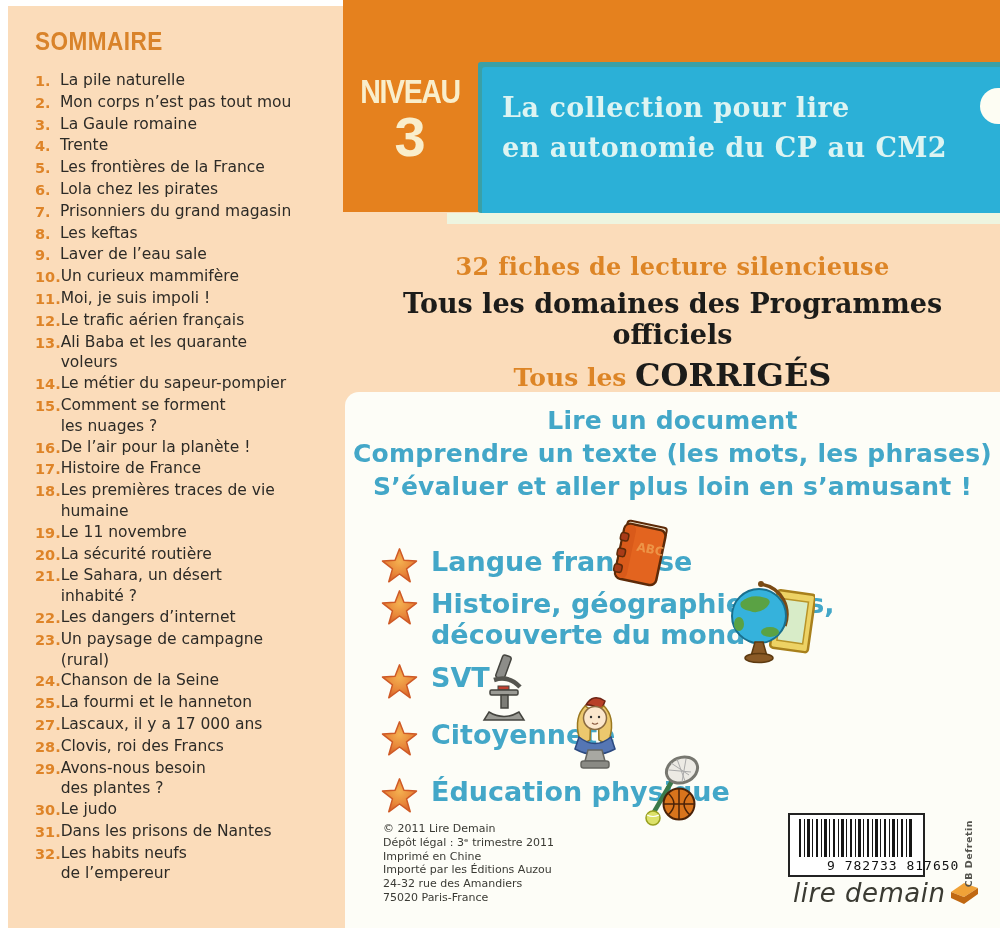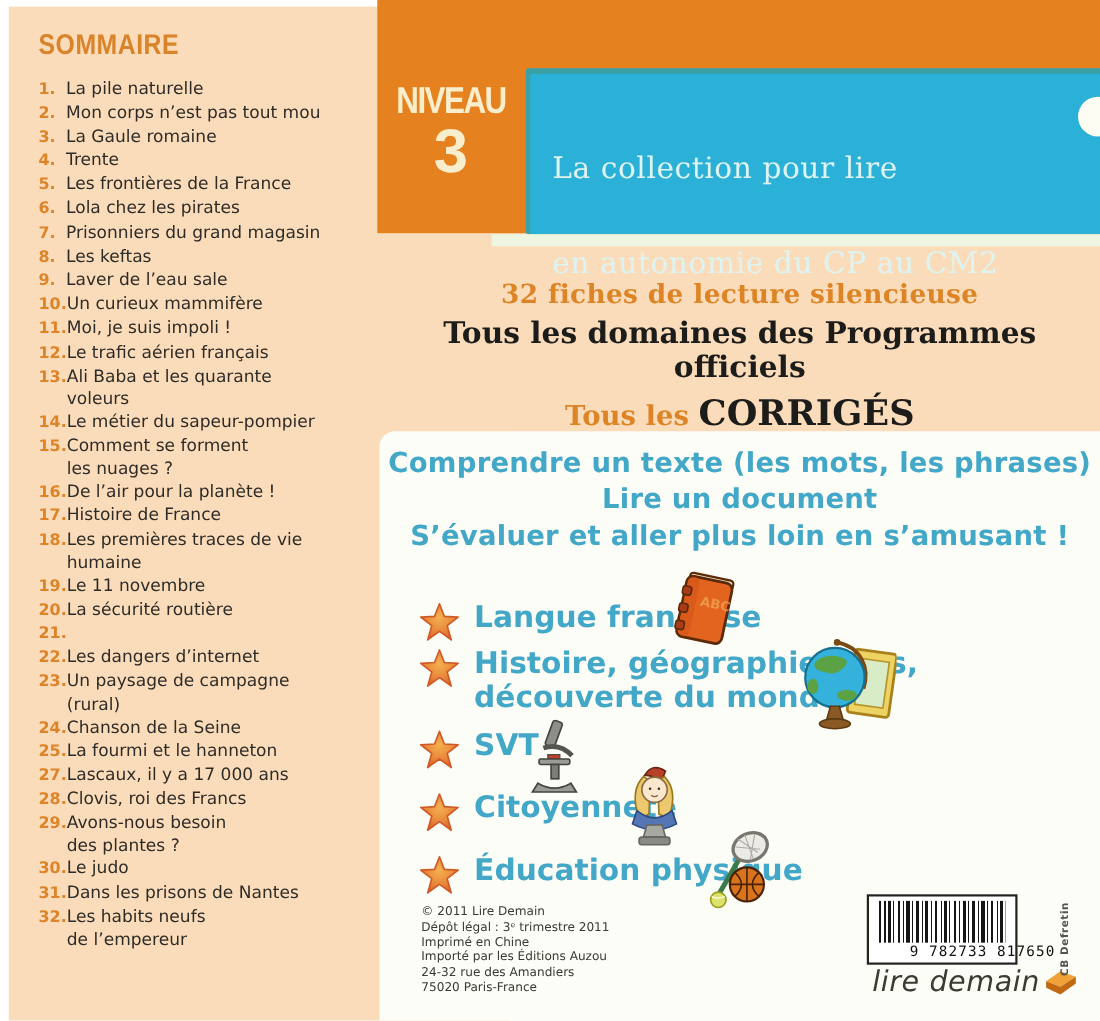--- a/index.html
+++ b/index.html
@@ -20,22 +20,22 @@
 
   
   .banner{position:absolute;left:343px;top:0;width:657px;height:212px;background:#e5811e;}
   .niveau{position:absolute;left:8px;top:74px;width:118px;text-align:center;color:#f9eecb;
           font-family:"Liberation Sans",sans-serif;}
   .niveau .lbl{font-size:31px;font-weight:800;letter-spacing:-1.5px;transform:scale(0.92,1.1);}
   .niveau .numbig{font-size:56px;font-weight:800;line-height:54px;}
   .tagline{position:absolute;left:135px;top:62px;width:522px;height:151px;background:#2bb0d7;
            box-shadow:inset 4px 5px 0 rgba(96,118,40,.28);box-sizing:border-box;
            padding:26px 0 0 24px;border-radius:3px 0 0 3px;}
-  .tagline .tl{font-family:"DejaVu Serif",serif;font-weight:400;font-size:27px;line-height:40px;
-               color:#ddf4f2;letter-spacing:0.5px;margin-top:46px;}
+  .tagline .tl{font-family:"DejaVu Serif",serif;font-weight:700;font-size:27px;line-height:40px;
+               color:#ddf4f2;letter-spacing:0.5px;}
   .deco-circle{position:absolute;right:-16px;top:26px;width:36px;height:36px;border-radius:50%;
                background:#fdfdf3;}
   .pale-strip{position:absolute;left:447px;top:213px;width:553px;height:11px;background:#eef5e0;}
 
   
   .headline{position:absolute;left:345px;top:252px;width:655px;text-align:center;
             font-family:"DejaVu Serif",serif;font-weight:700;}
   .headline .h1{color:#dd8526;font-size:24px;margin-bottom:7px;letter-spacing:0.3px;}
   .headline .h2{color:#1c1c1a;font-size:27px;margin-bottom:6px;}
   .headline .h3{color:#dd8526;font-size:25px;}
@@ -163,20 +163,22 @@
         <li class="s-item">
           <span class="num">19.</span>
           <span class="ttl">Le 11 novembre</span>
         </li>
         <li class="s-item">
           <span class="num">20.</span>
           <span class="ttl">La sécurité routière</span>
         </li>
         <li class="s-item">
           <span class="num">21.</span>
+          <span class="ttl">Le Sahara, un désert
+inhabité ?</span>
         </li>
         <li class="s-item">
           <span class="num">22.</span>
           <span class="ttl">Les dangers d’internet</span>
         </li>
         <li class="s-item">
           <span class="num">23.</span>
           <span class="ttl">Un paysage de campagne
 (rural)</span>
         </li>
@@ -231,22 +233,22 @@
   <div class="pale-strip"></div>
 
   <div class="headline">
     <div class="h1">32 fiches de lecture silencieuse</div>
     <div class="h2">Tous les domaines des Programmes officiels</div>
     <div class="h3"><span>Tous les </span><span class="dark">CORRIGÉS</span></div>
   </div>
 
   <div class="panel">
     <div class="intro" id="intro-block">
+        <div class="intro-line">Lire un document</div>
         <div class="intro-line">Comprendre un texte (les mots, les phrases)</div>
-        <div class="intro-line">Lire un document</div>
         <div class="intro-line">S’évaluer et aller plus loin en s’amusant !</div>
       </div>
     <div id="subjects-block">
         <div class="subject subject-1">
           <svg class="star" viewBox="0 0 100 100" width="37" height="37">
     <defs>
               <radialGradient id="sg" cx="50%" cy="38%" r="65%">
       <stop offset="0%" stop-color="#f4b050"></stop>
                 <stop offset="60%" stop-color="#e8873a"></stop>
       <stop offset="100%" stop-color="#d55f28"></stop>

